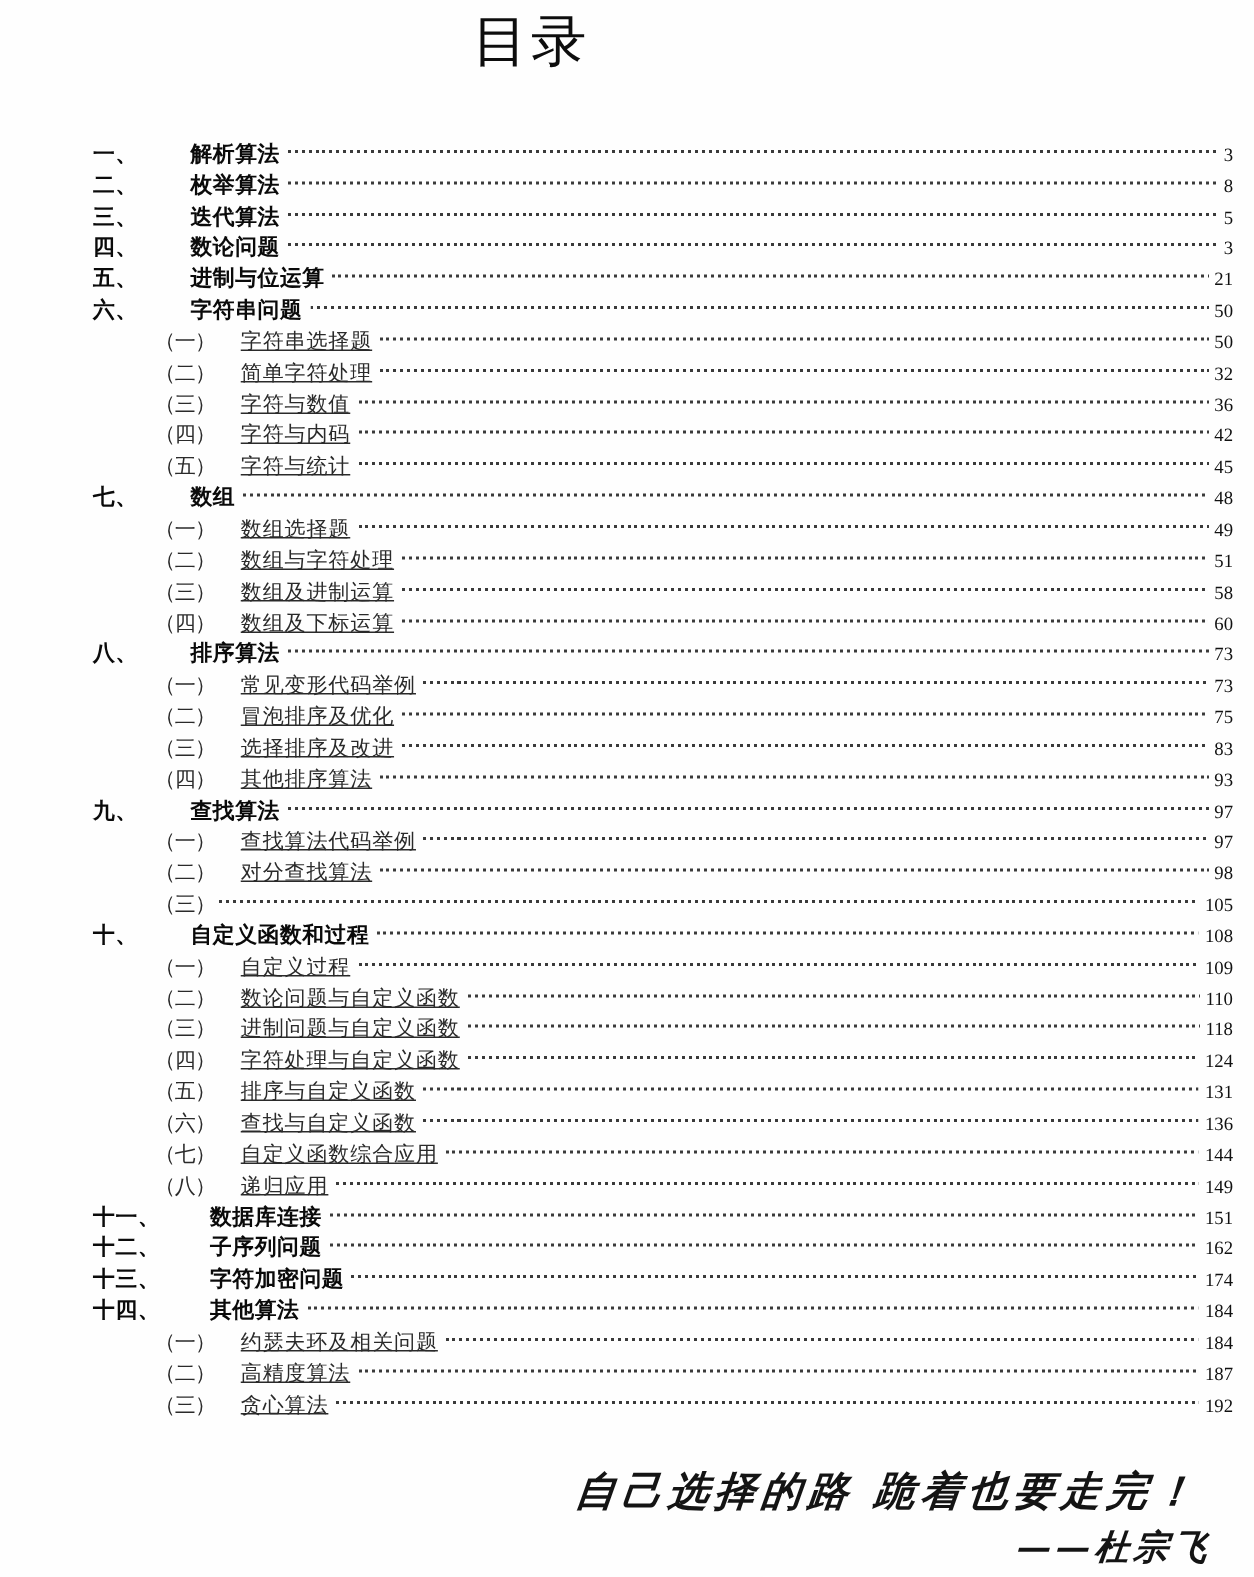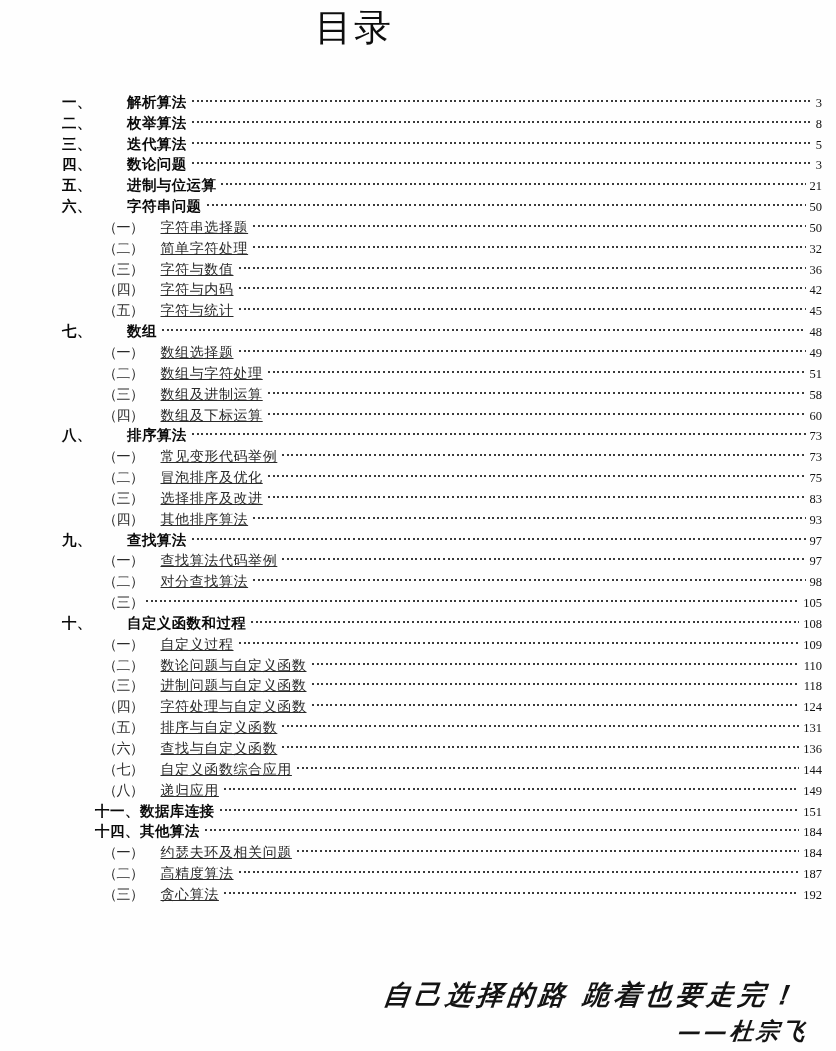--- a/index.html
+++ b/index.html
@@ -72,21 +72,20 @@
   .toc-row.lvl1 .title {
     flex: 0 0 auto;
     letter-spacing: 0.4px;
     padding-right: 3px;
   }
 
   
   .toc-row.lvl1.wide .num {
     width: 78px;
     flex: 0 0 78px;
-    text-align: right;
   }
 
   
   .toc-row.lvl2 {
     font-weight: normal;
     font-size: 14px;
     color: #2a2a2a;
   }
   .toc-row.lvl2 .num {
     flex: 0 0 auto;
@@ -381,20 +380,32 @@
         <span class="leader"></span>
         <span class="pageno">149</span>
       </div>
       <div class="toc-row lvl1 wide">
         <span class="num">十一、</span>
         <span class="title">数据库连接</span>
         <span class="leader"></span>
         <span class="pageno">151</span>
       </div>
       <div class="toc-row lvl1 wide">
+        <span class="num">十二、</span>
+        <span class="title">子序列问题</span>
+        <span class="leader"></span>
+        <span class="pageno">162</span>
+      </div>
+      <div class="toc-row lvl1 wide">
+        <span class="num">十三、</span>
+        <span class="title">字符加密问题</span>
+        <span class="leader"></span>
+        <span class="pageno">174</span>
+      </div>
+      <div class="toc-row lvl1 wide">
         <span class="num">十四、</span>
         <span class="title">其他算法</span>
         <span class="leader"></span>
         <span class="pageno">184</span>
       </div>
       <div class="toc-row lvl2">
         <span class="num">（一）</span>
         <span class="title">约瑟夫环及相关问题</span>
         <span class="leader"></span>
         <span class="pageno">184</span>

